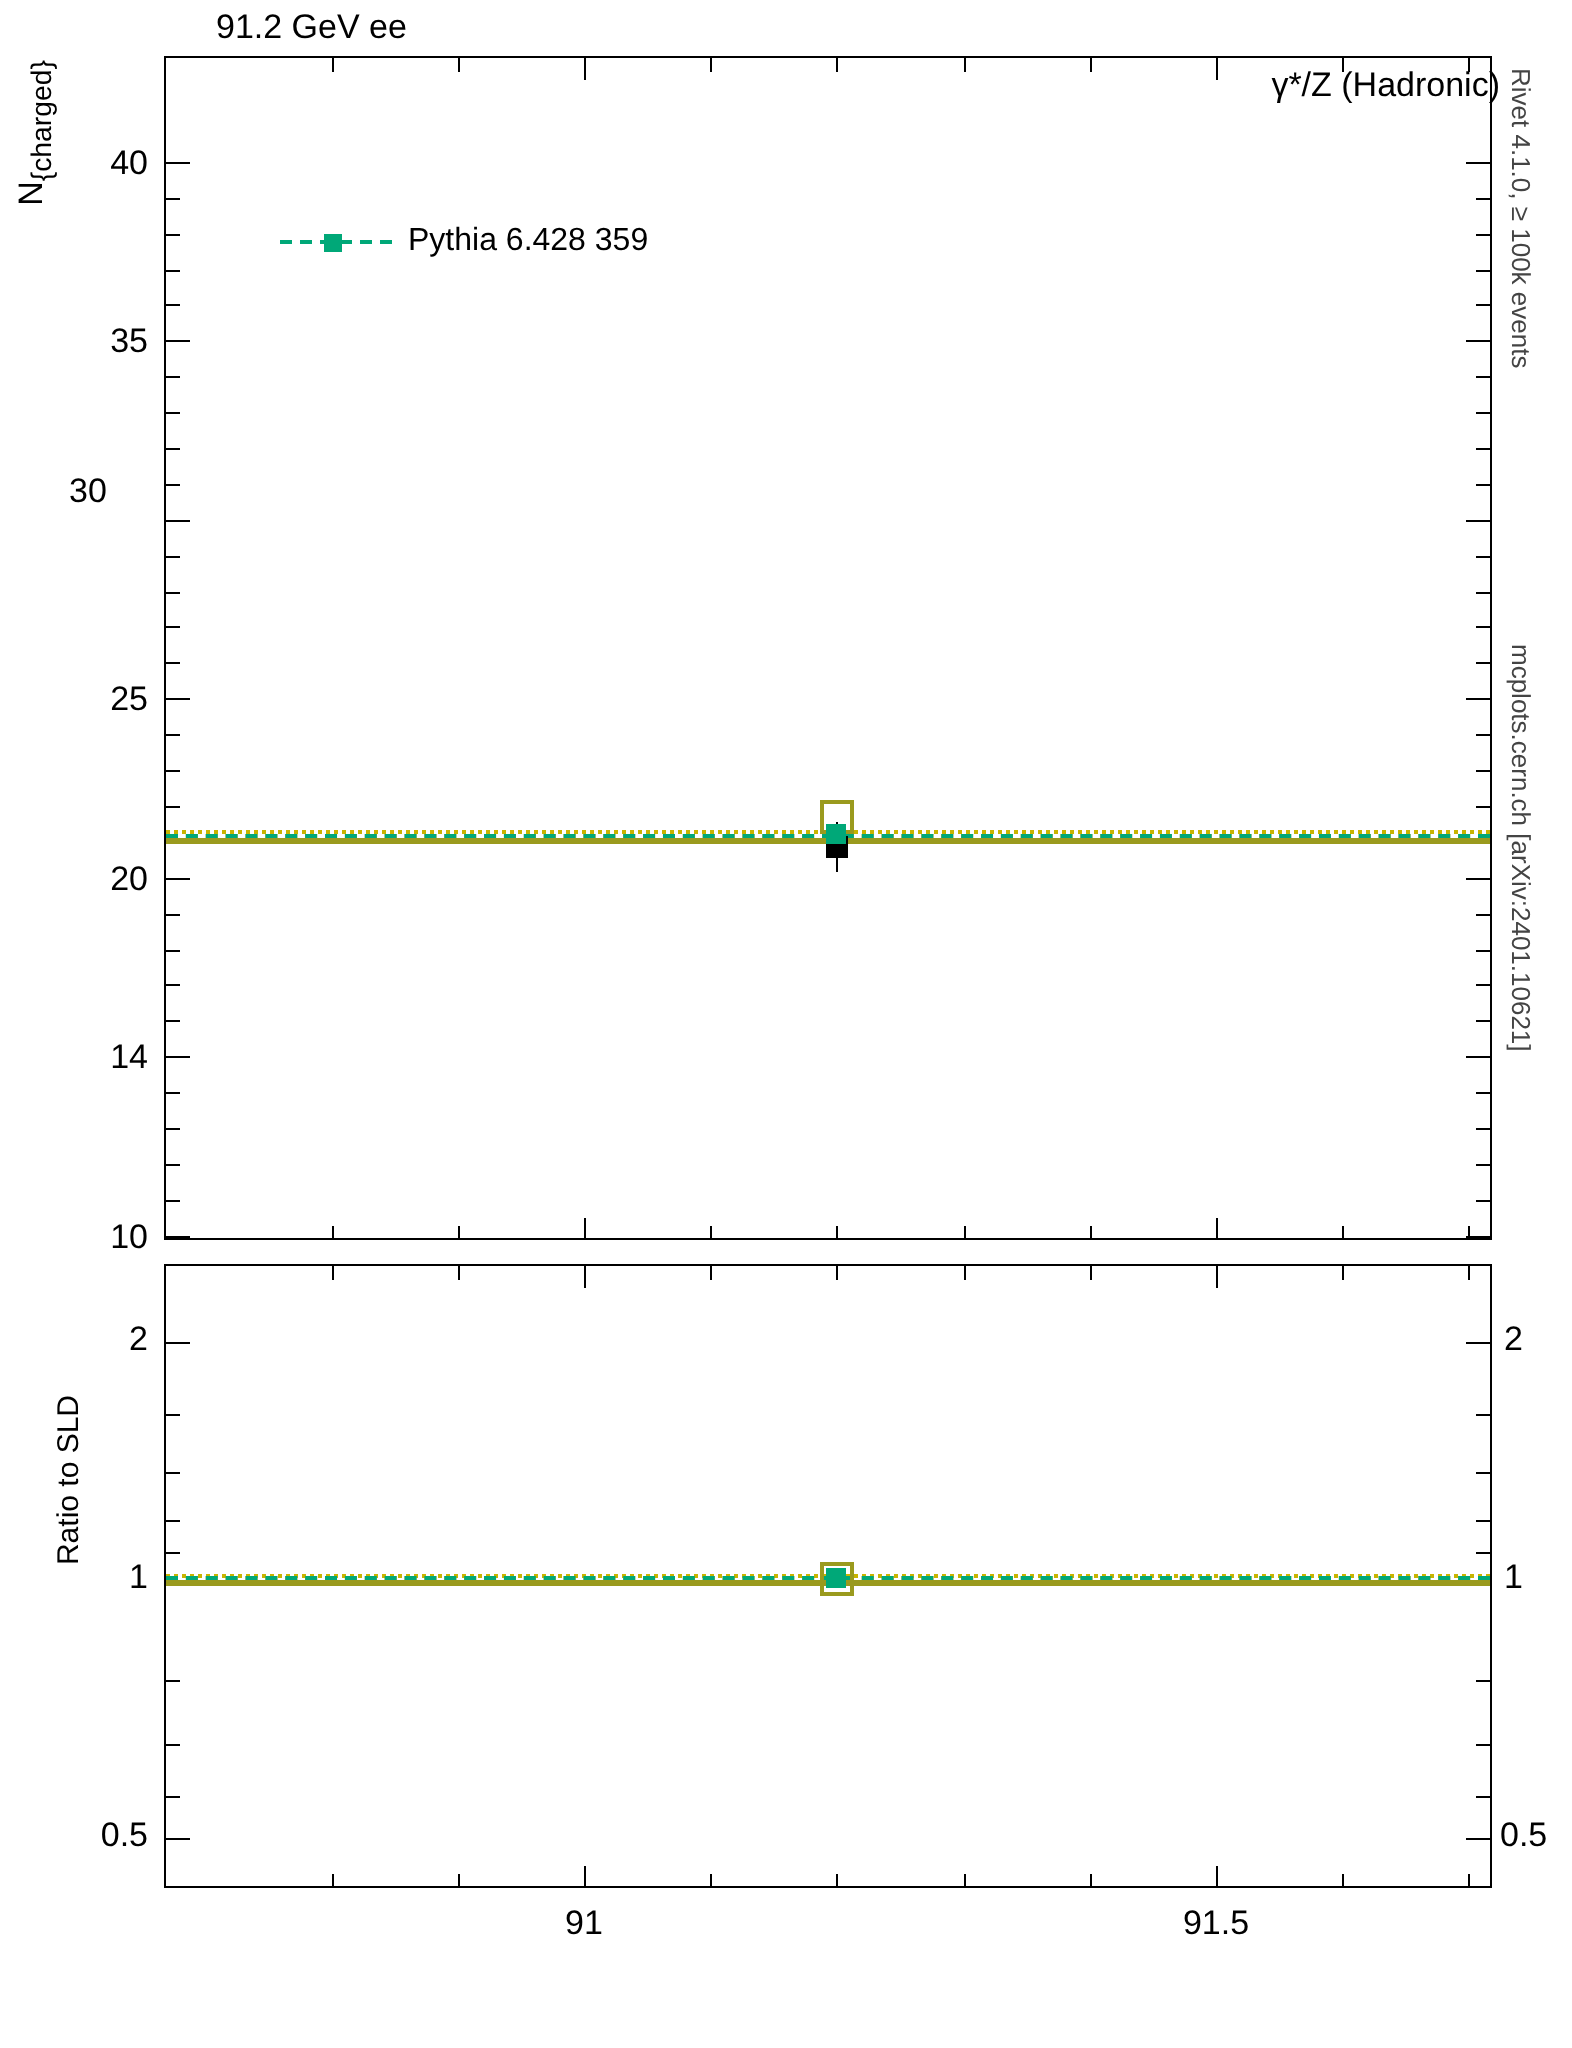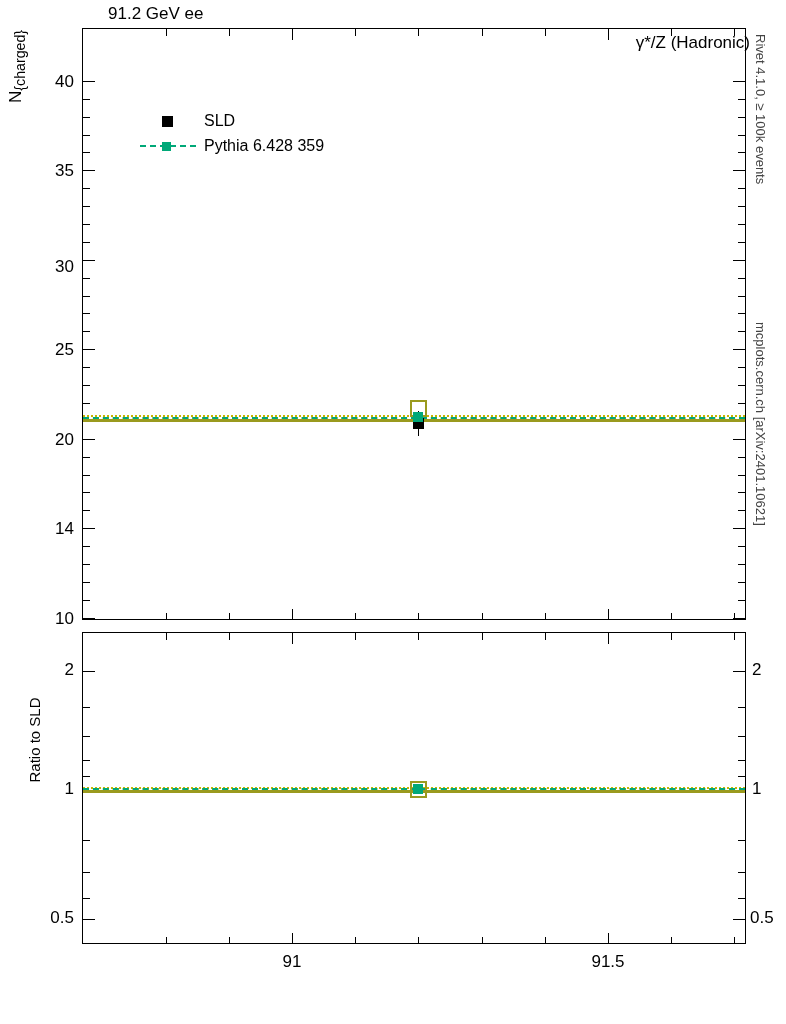--- a/index.html
+++ b/index.html
@@ -205,21 +205,21 @@
   <div class="rot rot-dark" style="left:768px; top:34px; transform: rotate(90deg);">Rivet 4.1.0, ≥ 100k events</div>
   <div class="rot rot-dark" style="left:768px; top:322px; transform: rotate(90deg);">mcplots.cern.ch [arXiv:2401.10621]</div>
 
   <div class="frame" id="main-frame"></div>
 
   <div id="y-axis-title">N<sub>{charged}</sub></div>
 
 
   <div class="ylab" style="left:14px; top:72px;">40</div>
   <div class="ylab" style="left:14px; top:161px;">35</div>
-  <div class="ylab" style="left:14px; top:257px;">30</div>
+  <div class="ylab" style="left:14px; top:236px;text-align:center;">30</div>
   <div class="ylab" style="left:14px; top:340px;">25</div>
   <div class="ylab" style="left:14px; top:430px;">20</div>
   <div class="ylab" style="left:14px; top:519px;">14</div>
   <div class="ylab" style="left:14px; top:609px;">10</div>
 
   <div class="tick" style="left:83px; top:81px;  width:12px; height:1px;"></div>
   <div class="tick" style="left:83px; top:170px; width:12px; height:1px;"></div>
   <div class="tick" style="left:83px; top:260px; width:12px; height:1px;"></div>
   <div class="tick" style="left:83px; top:349px; width:12px; height:1px;"></div>
   <div class="tick" style="left:83px; top:439px; width:12px; height:1px;"></div>
@@ -312,26 +312,20 @@
 
   <div class="pt" style="left:418px; top:411px; width:1px; height:25px; background:#000000;"></div>
 
   <div class="pt" style="left:410px; top:400px; width:17px; height:17px; box-sizing:border-box; border:2px solid #9a9a1e; background:transparent;"></div>
 
   <div class="pt" style="left:413px; top:412px; width:10px; height:10px; background:#00a878;"></div>
 
   <div id="legend">
     <div class="leg-row">
       <span class="leg-mark">
-        <span class="m-sq-filled"></span>
-      </span>
-      <span class="leg-label">SLD</span>
-    </div>
-    <div class="leg-row">
-      <span class="leg-mark">
         <span class="m-line" style="border-top-color:#00a878; border-top-style:dashed;"></span>
         <span class="m-sq-small" style="background:#00a878;"></span>
       </span>
       <span class="leg-label">Pythia 6.428 359</span>
     </div>
   </div>
 
 
   <div class="frame" id="ratio-frame"></div>
 

